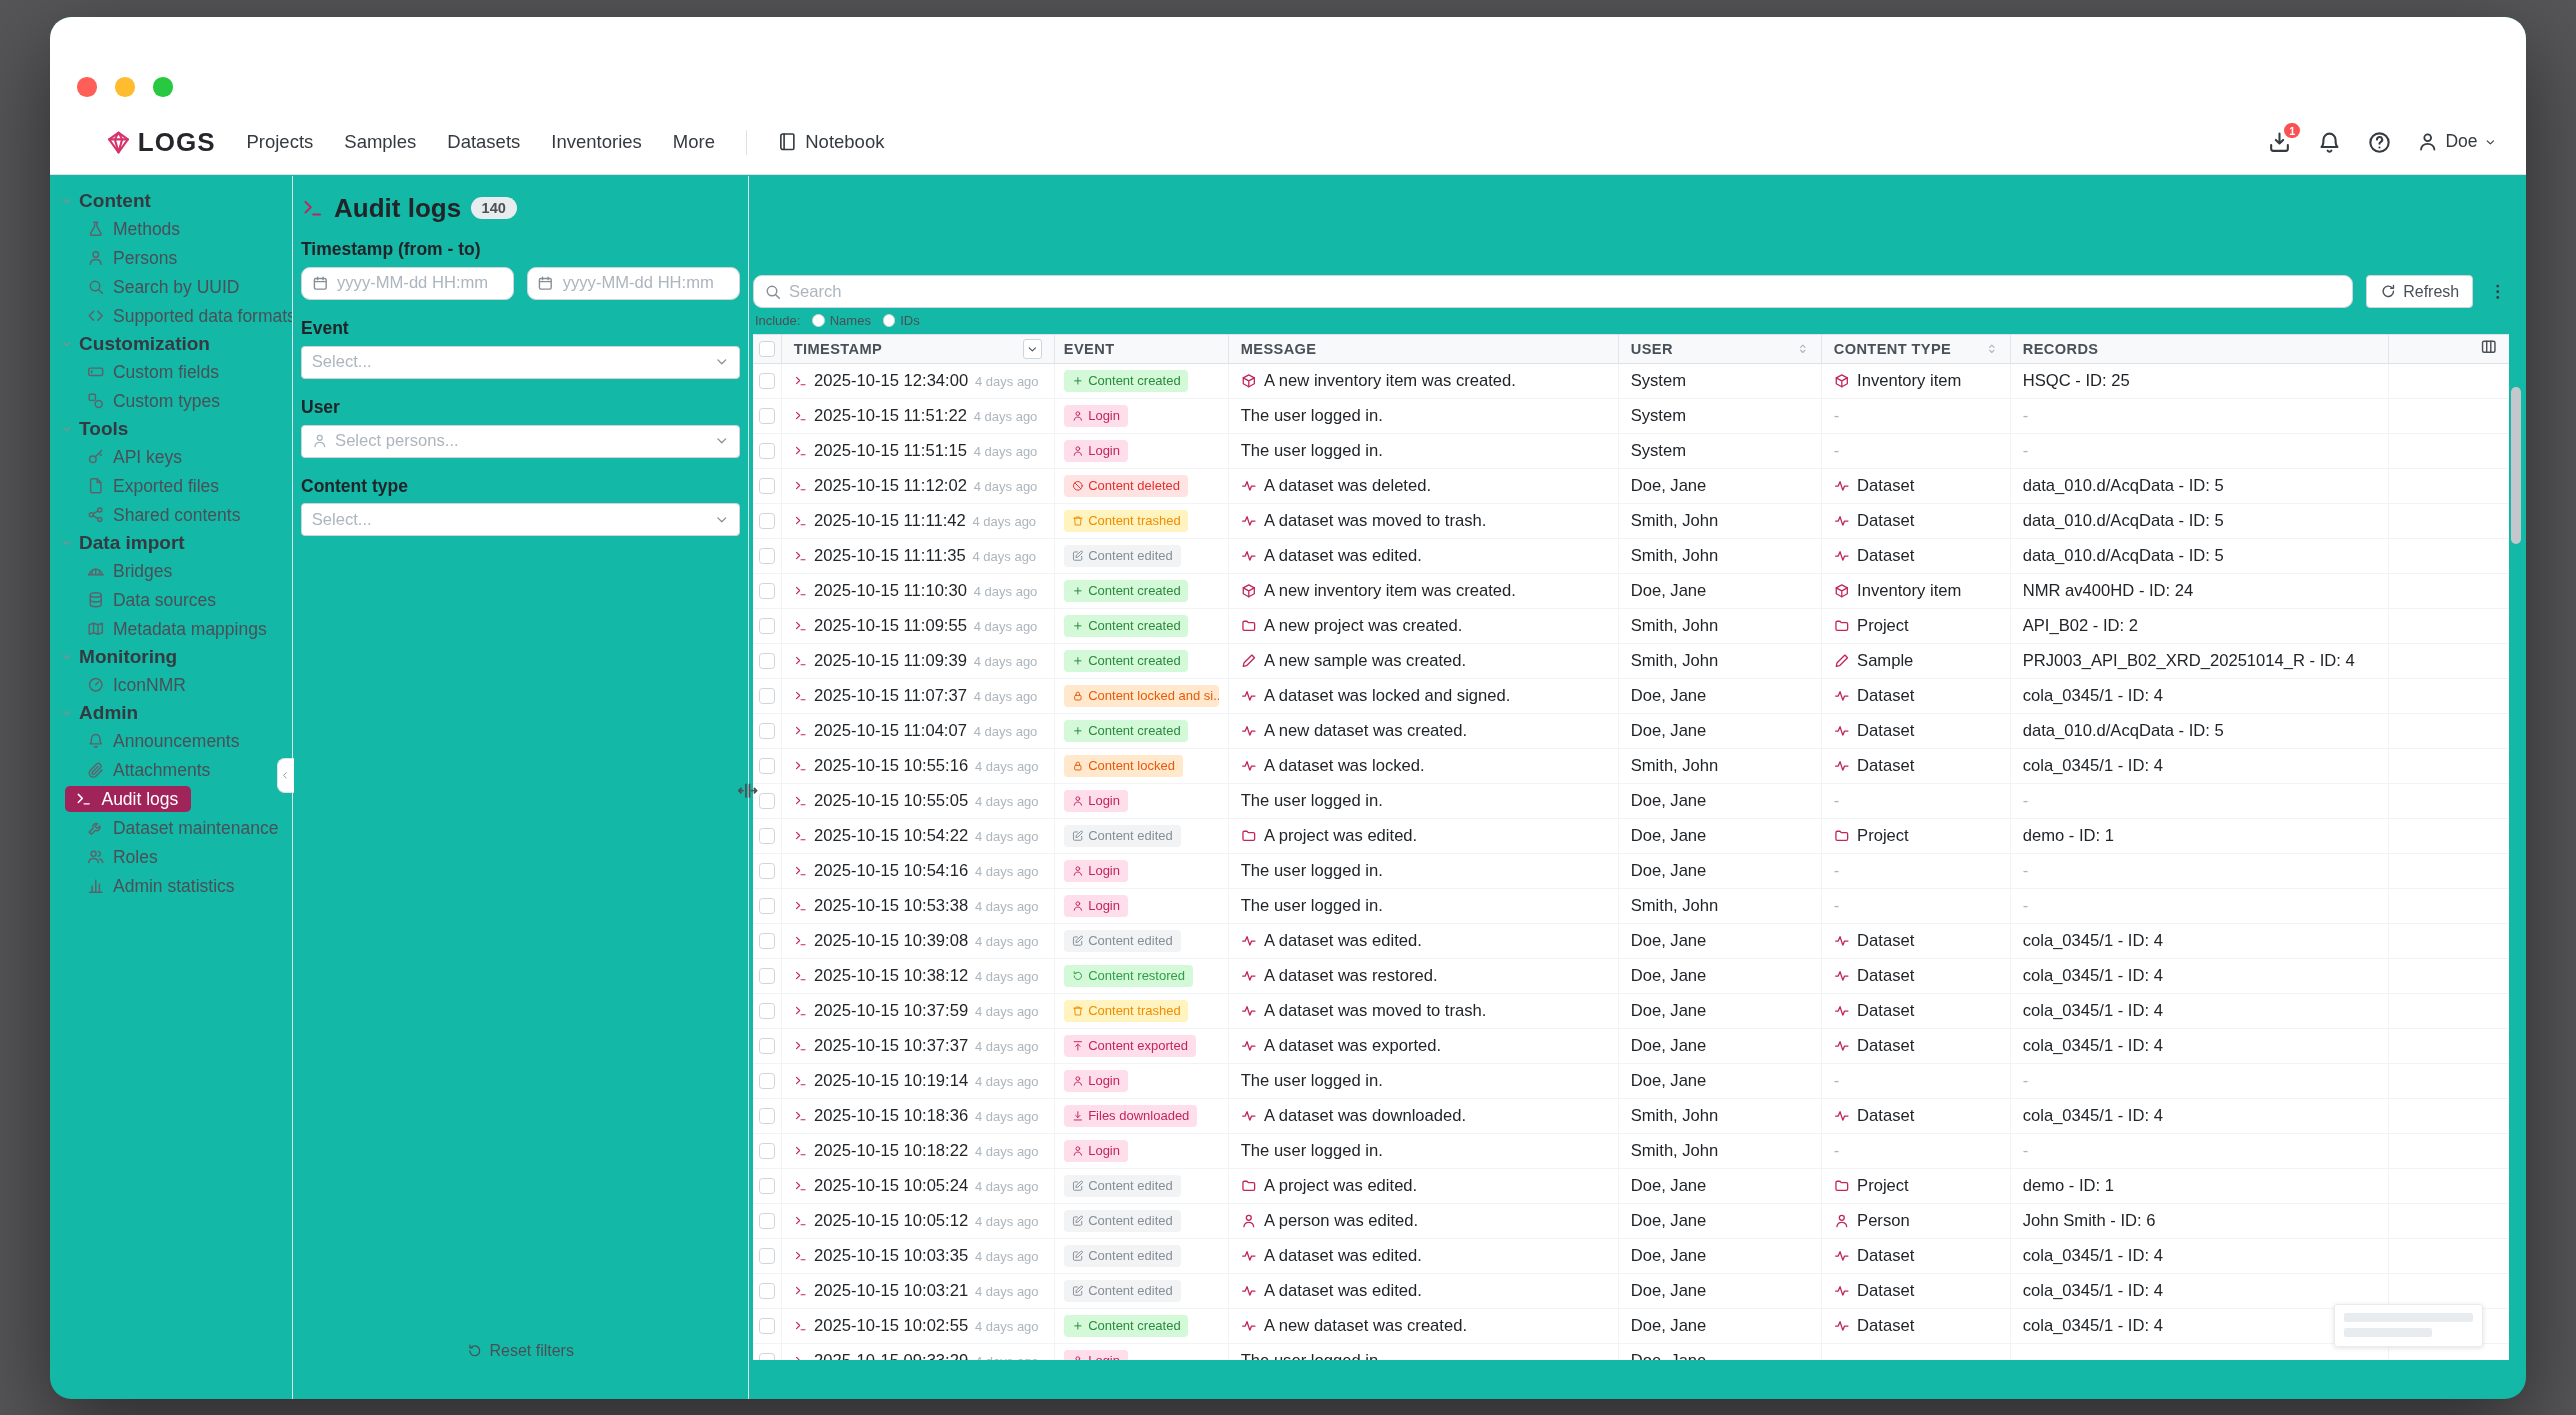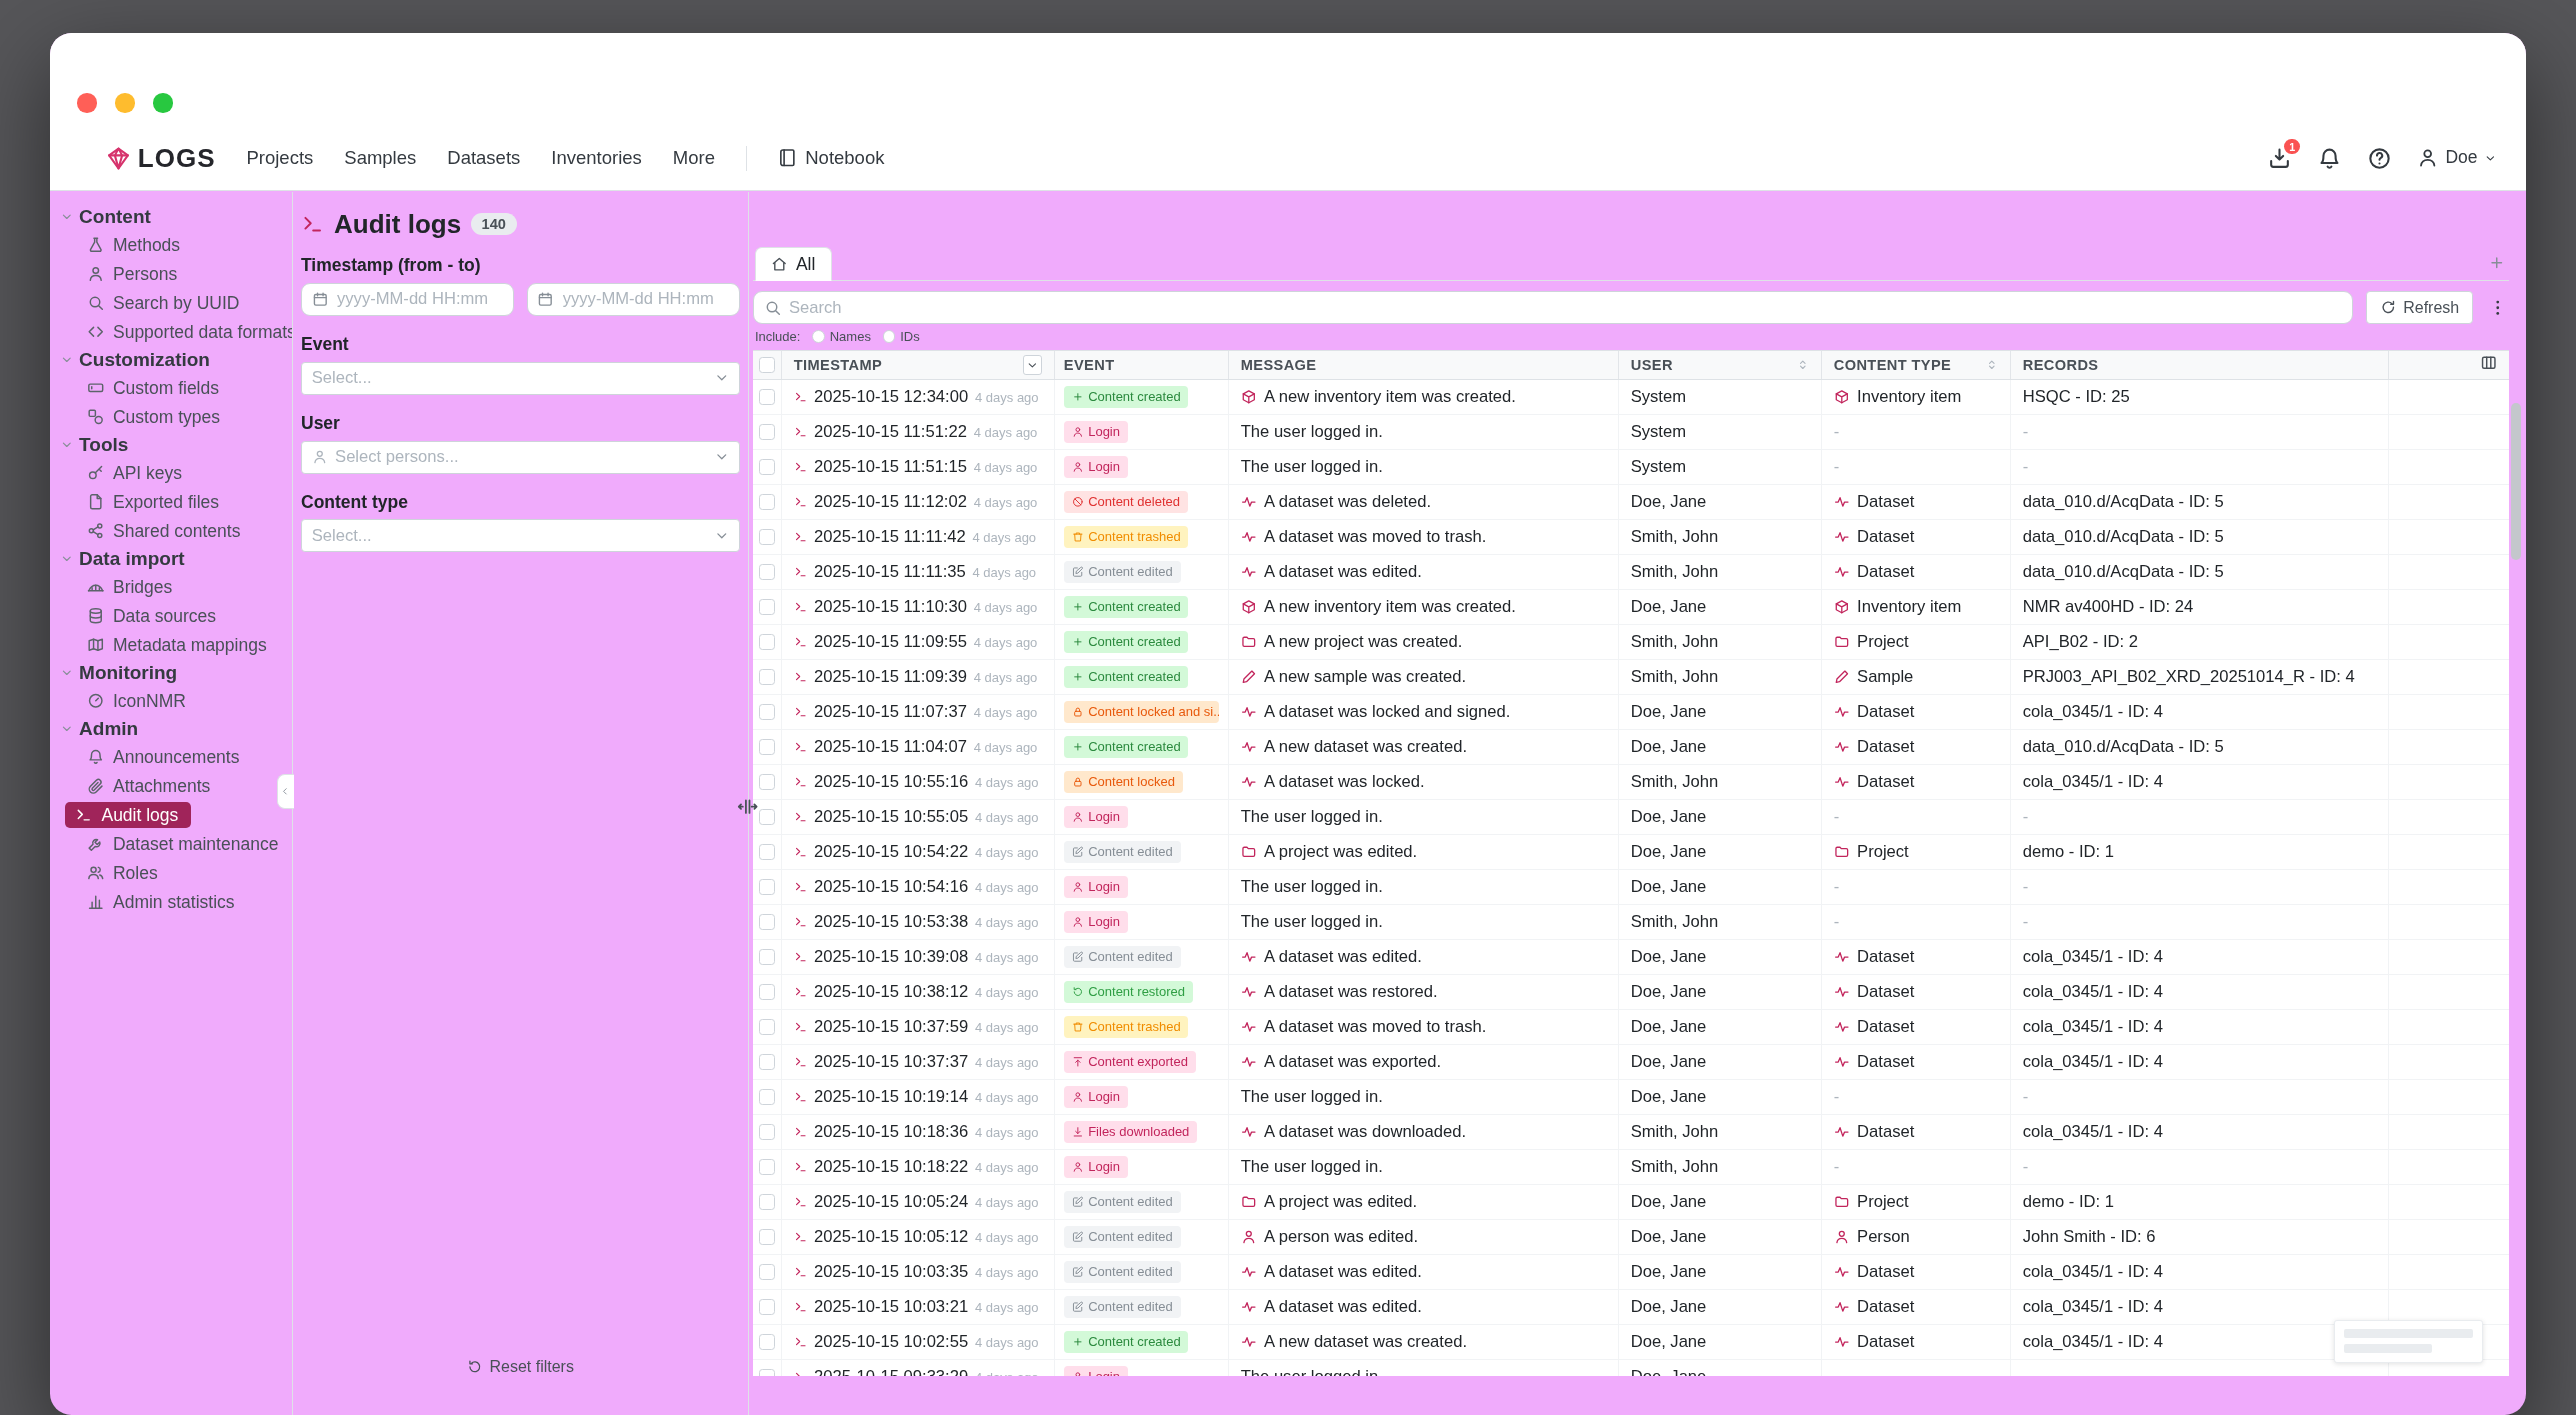--- a/index.html
+++ b/index.html
@@ -1,19 +1,19 @@
 <!DOCTYPE html>
 <html><head>
 <meta charset="utf-8">
 <style>
   * { margin:0; padding:0; box-sizing:border-box; }
   html,body { width:2576px; height:1415px; }
   body { background:#565659; font-family:"Liberation Sans", sans-serif; position:relative; overflow:hidden; }
 
-  .window { position:absolute; left:50px; top:33px; width:2476px; height:1382px; background:#f0abfc;
+  .window { position:absolute; left:50px; top:17px; width:2476px; height:1382px; background:#14b8a6;
             border-radius:21.4px; box-shadow:0 29px 88px rgba(0,0,0,.5); overflow:hidden; }
 
   
   .titlebar { height:93px; position:relative; background:#fff; }
   .lights { position:absolute; left:27px; top:60px; display:flex; gap:18.5px; }
   .light { width:19.5px; height:19.5px; border-radius:50%; }
   .light.red { background:#ff5f57; } .light.yellow { background:#febc2e; } .light.green { background:#28c840; }
 
   
   .ic { display:inline-flex; flex:none; }
@@ -569,38 +569,20 @@
 
     <div class="resize-cursor">
       <span class="ic sz22">
           <svg viewBox="0 0 24 24" fill="none" stroke="currentColor" stroke-width="2" stroke-linecap="round" stroke-linejoin="round">
             <path d="M10 5v14M14 5v14M6.5 12H2m19 0h-4.5M4.5 9.5 2 12l2.5 2.5M19.5 14.5 22 12l-2.5-2.5"></path>
           </svg>
         </span>
     </div>
 
     <section class="right-col">
-      <div class="tabs-row">
-        <div class="tab active">
-          <span class="ic sz17">
-              <svg viewBox="0 0 24 24" fill="none" stroke="currentColor" stroke-width="2" stroke-linecap="round" stroke-linejoin="round">
-                <path d="m3.5 11 8.5-7.5L20.5 11"></path>
-                <path d="M5.5 9.5V20h13V9.5"></path>
-              </svg>
-            </span>
-          <span>All</span>
-        </div>
-        <div class="tab-add">
-          <span class="ic sz18">
-              <svg viewBox="0 0 24 24" fill="none" stroke="currentColor" stroke-width="2" stroke-linecap="round" stroke-linejoin="round">
-                <path d="M12 5.5v13M5.5 12h13"></path>
-              </svg>
-            </span>
-        </div>
-      </div>
 
       <div class="toolbar">
         <div class="input search">
           <span class="ic sz18 in-ic">
               <svg viewBox="0 0 24 24" fill="none" stroke="currentColor" stroke-width="2" stroke-linecap="round" stroke-linejoin="round">
                 <circle cx="11" cy="11" r="6.5"></circle>
                 <path d="m16 16 5 5"></path>
               </svg>
             </span>
           <input placeholder="Search" style="">

